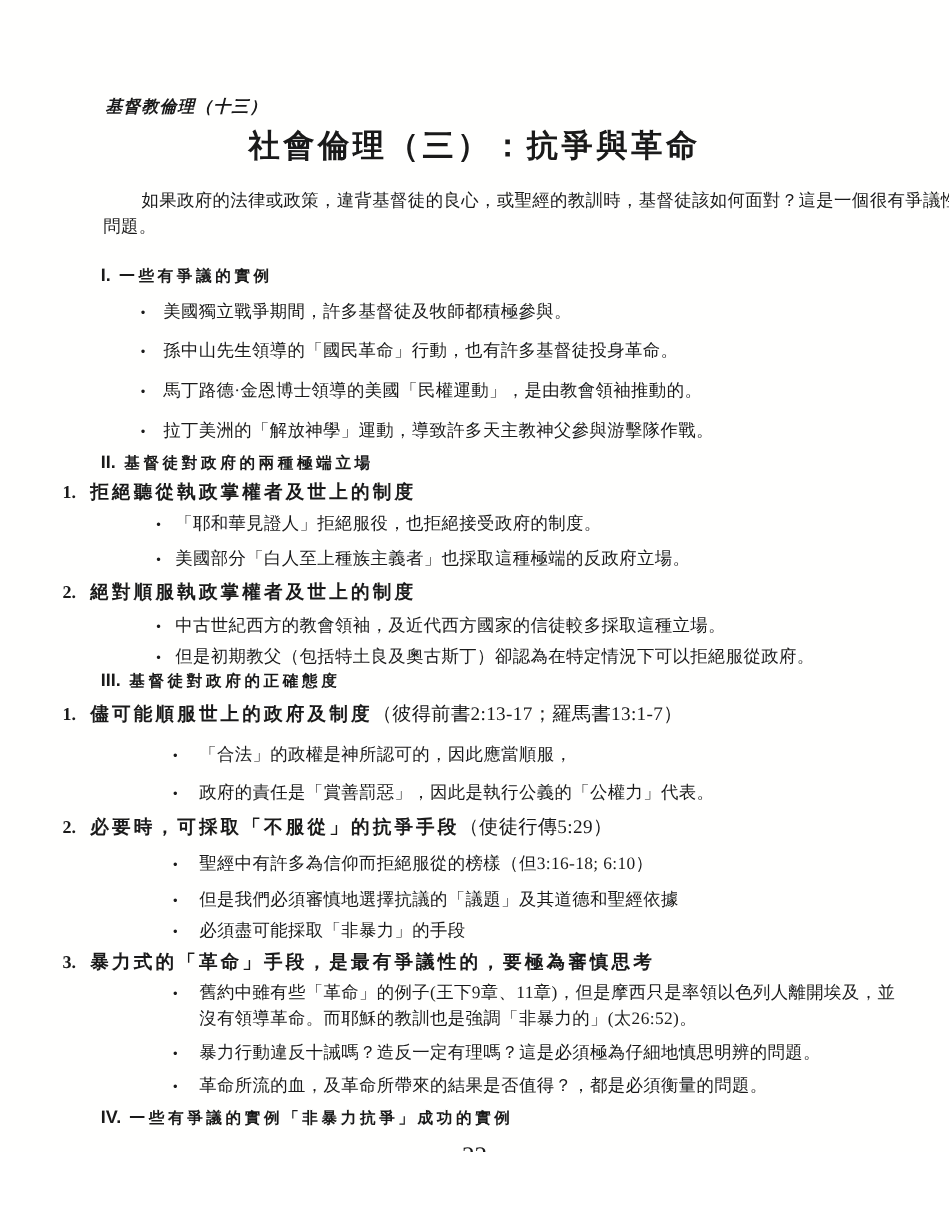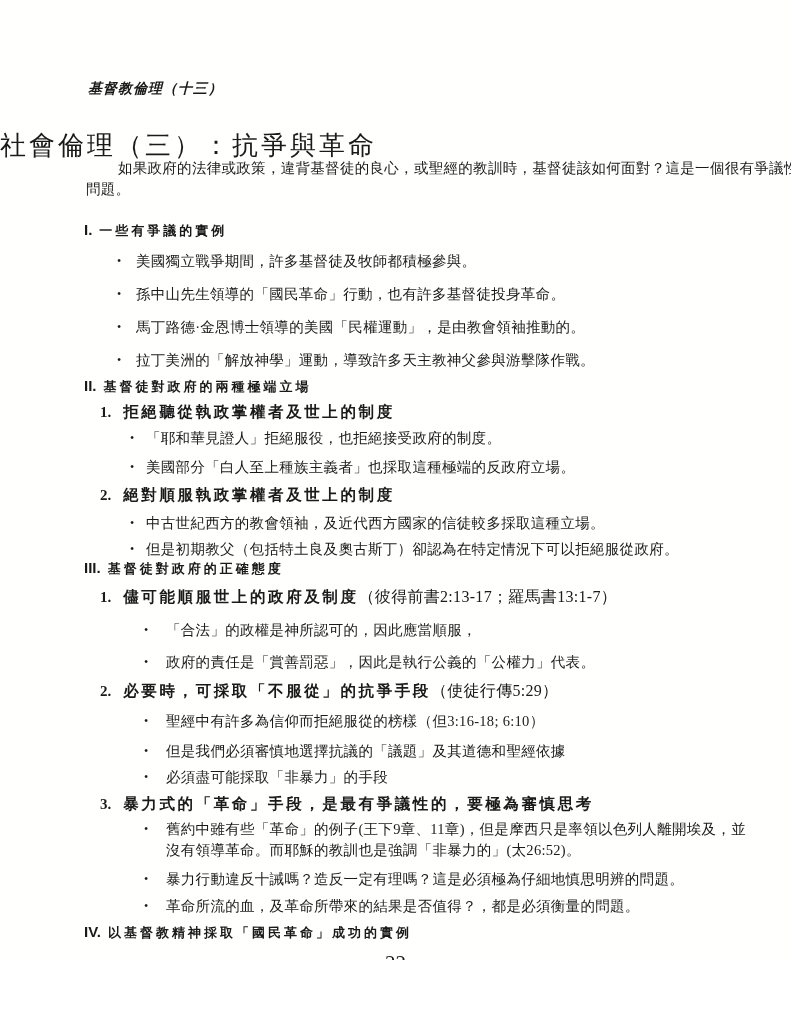--- a/index.html
+++ b/index.html
@@ -9,42 +9,42 @@
     background:#fffffe; overflow:hidden; color:#1a1a1a;
     font-family:"Liberation Serif","DejaVu Serif",serif;
   }
   .abs { position:absolute; left:0; width:100%; }
 
   .running-header {
     top:80px; margin-left:88px; font-style:italic; font-weight:bold;
     font-size:14px; letter-spacing:1px;
   }
   .doc-title {
-    top:102px; font-weight:normal;
-    font-size:26px; letter-spacing:3px; line-height:40px;margin-top:24px;
+    top:102px; text-align:center; font-weight:bold;
+    font-size:26px; letter-spacing:3px; line-height:40px;
   }
   .intro {
     top:158px; margin-left:86px; padding-right:56px;
     font-size:14.5px; line-height:21px; letter-spacing:0.3px;
     text-indent:2.2em;
   }
 
   .sec-i   { top:218px; }
   .sec-ii  { top:374px; }
   .sec-iii { top:556px; }
   .sec-iv  { top:920px; }
 
   .sec-head { margin-left:84px; line-height:23px; }
   .numeral {
     font-family:"Liberation Sans","DejaVu Sans",sans-serif;
     font-weight:bold; font-size:15px; margin-right:7px;
   }
   .sec-title { font-weight:bold; font-size:13px; letter-spacing:3px; }
 
-  .numbered { margin-left:100px; line-height:21px; }
+  .numbered { margin-left:52px; line-height:21px; }
   .num { font-weight:bold; font-size:15px; margin-right:12px; }
   .ntext { font-weight:bold; font-size:15.5px; letter-spacing:2.6px; }
   .nref { font-weight:normal; font-size:16px; letter-spacing:0.3px; }
 
   .bullet { display:flex; line-height:21px; font-size:14.5px; letter-spacing:0.3px; }
   .dot { flex:0 0 auto; font-size:12px; line-height:21px; }
   .btext { flex:1 1 auto; padding-right:34px; }
   .lvl1 { margin-left:117px; } .lvl1 .dot { width:19px; }
   .lvl2 { margin-left:130px; } .lvl2 .dot { width:16px; }
   .lvl3 { margin-left:144px; } .lvl3 .dot { width:22px; }
@@ -158,19 +158,19 @@
       <span class="btext">暴力行動違反十誡嗎？造反一定有理嗎？這是必須極為仔細地慎思明辨的問題。</span>
     </div>
     <div class="bullet lvl3 mt6">
       <span class="dot">•</span>
       <span class="btext">革命所流的血，及革命所帶來的結果是否值得？，都是必須衡量的問題。</span>
     </div>
   </div>
 
   <div class="abs sec-iv">
     <div class="sec-head">
-      <span class="numeral">IV.</span><span class="sec-title">以基督教精神採取「國民革命」成功的實例</span>
+      <span class="numeral">IV.</span><span class="sec-title">一些有爭議的實例「非暴力抗爭」成功的實例</span>
     </div>
   </div>
 
   <div class="abs page-number">22</div>
 
 </div>
 
 </body></html>

